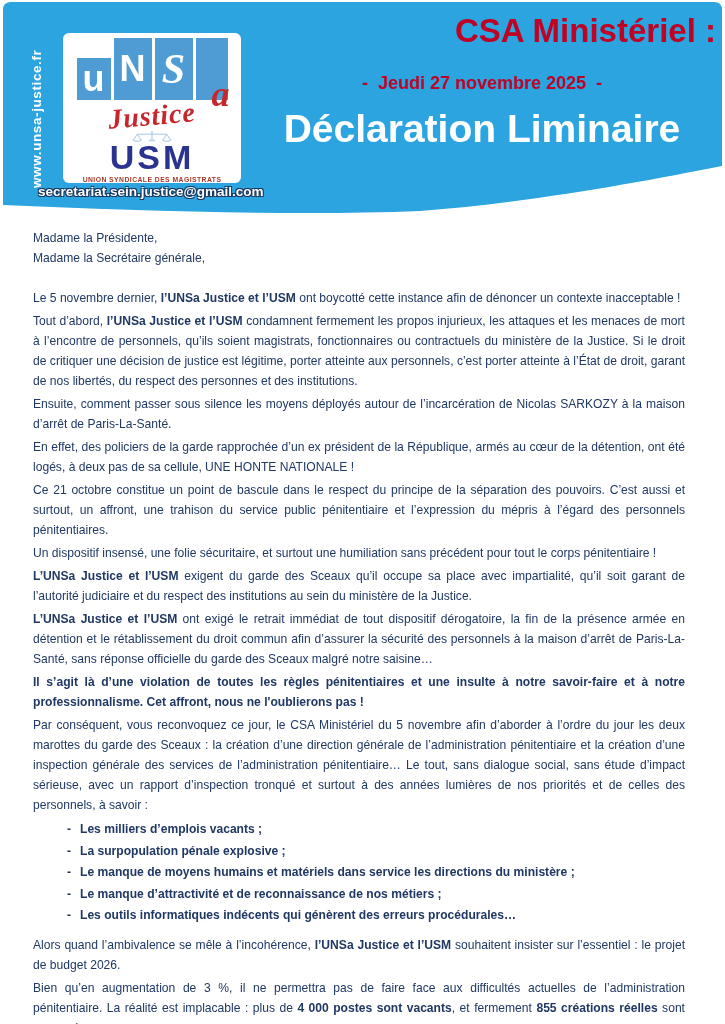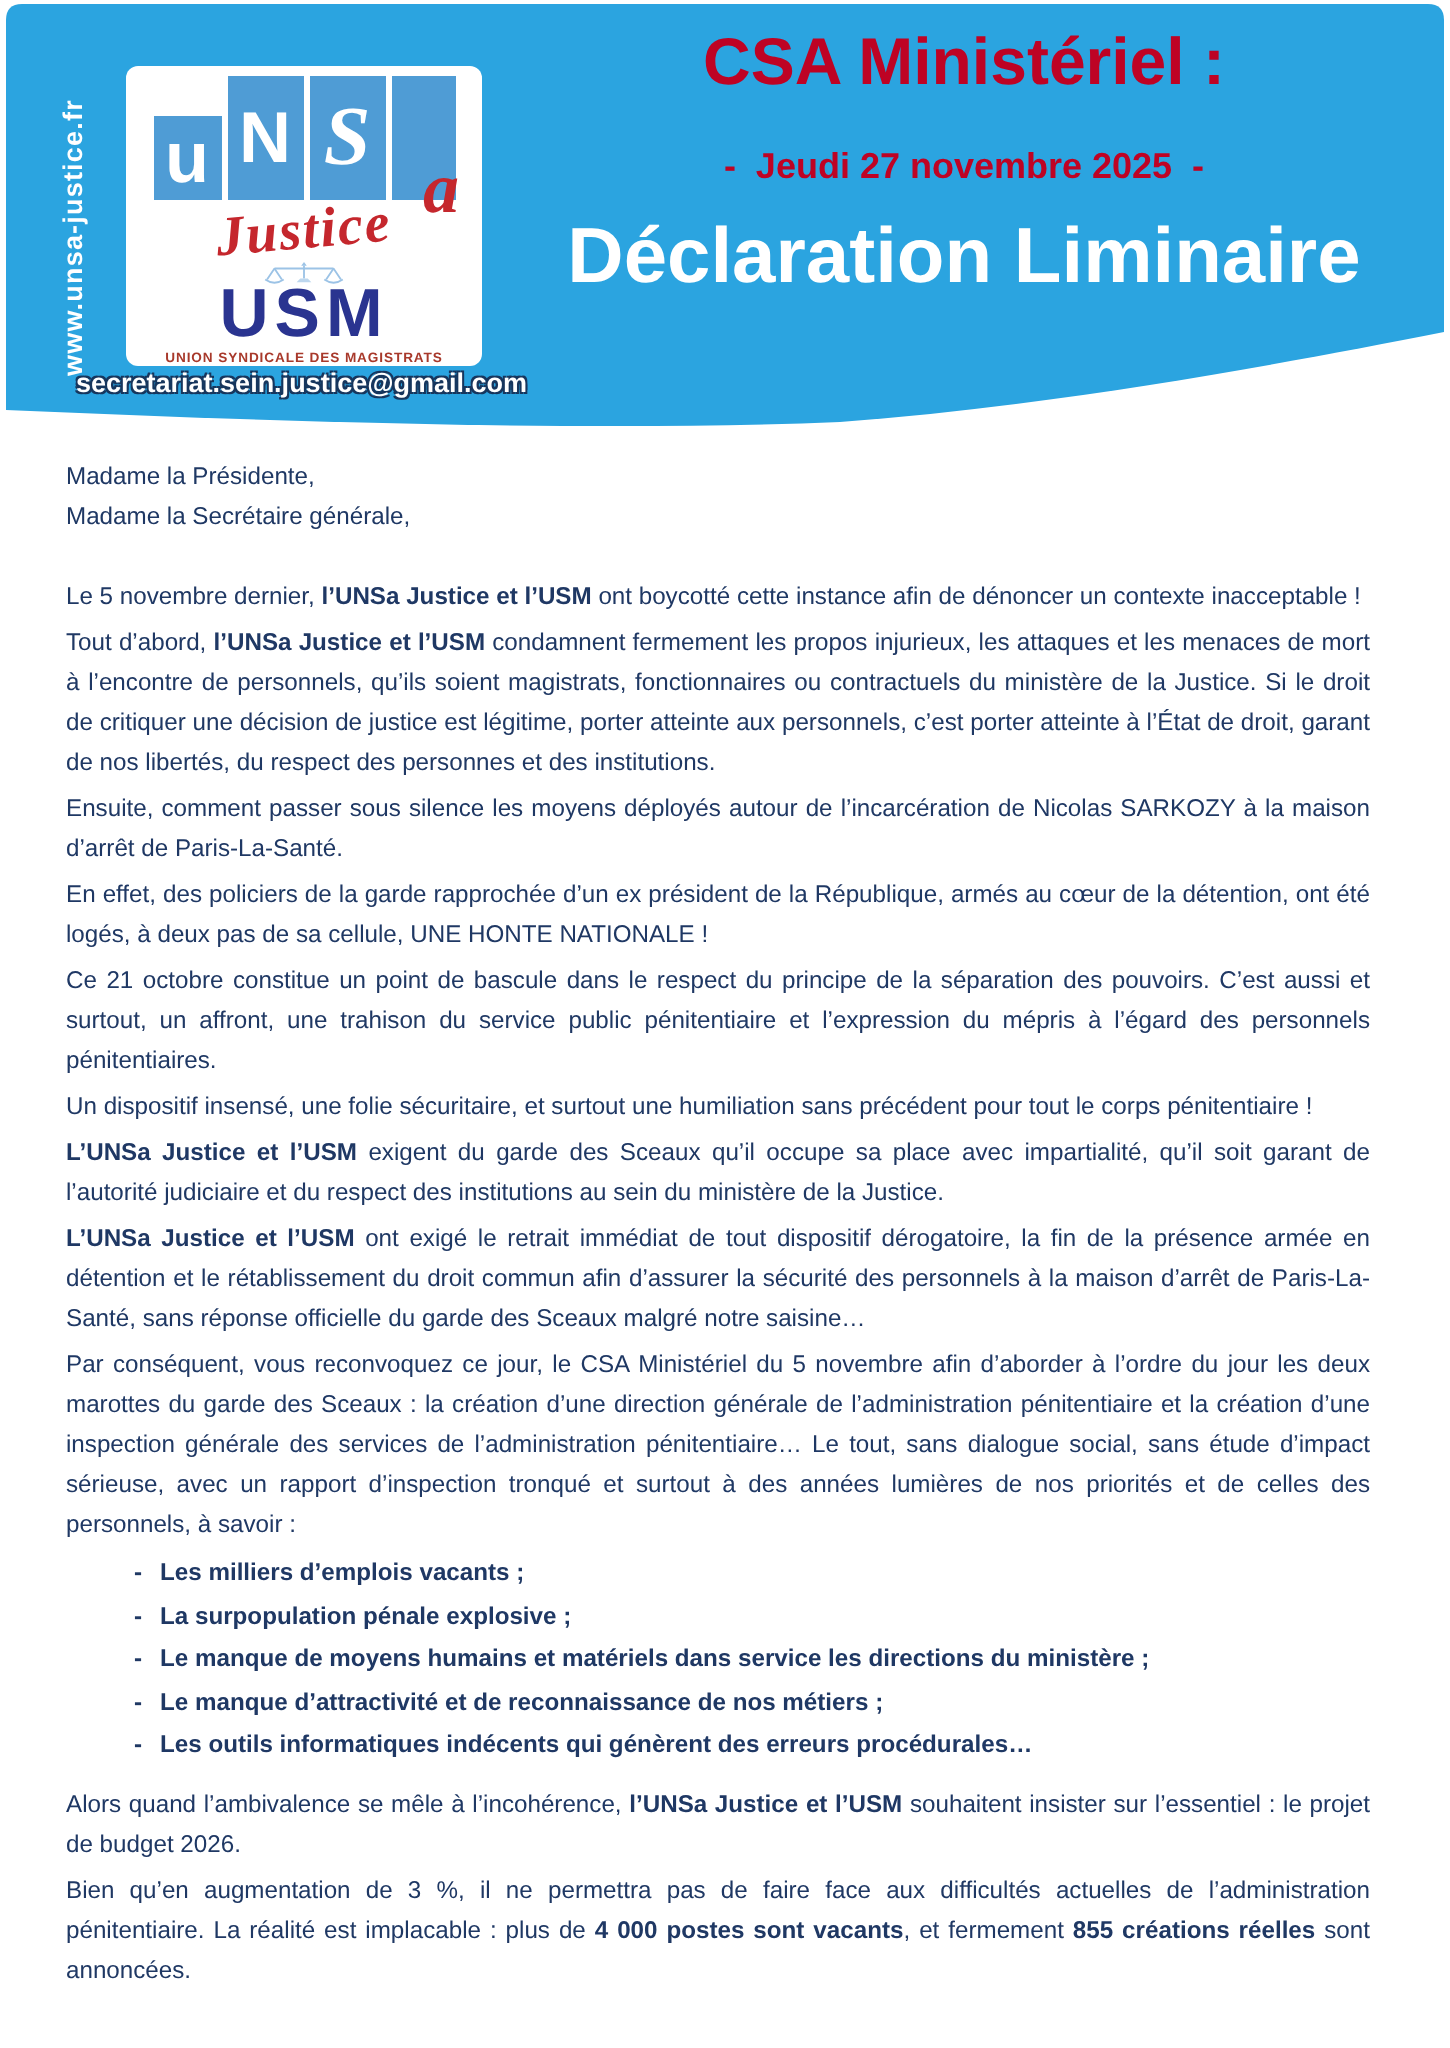--- a/index.html
+++ b/index.html
@@ -33,21 +33,21 @@
            transform:rotate(-5deg);letter-spacing:1px;}
   .scales{margin-top:1px;display:block;}
   .usm{color:#2A3490;font-weight:bold;font-size:34px;line-height:1;margin-top:-3px;letter-spacing:3px;}
   .usm-caption{color:#A8392B;font-weight:bold;font-size:6.8px;letter-spacing:.45px;
                margin-top:2px;text-transform:uppercase;white-space:nowrap;}
   .email{position:absolute;left:38px;top:184px;width:212px;text-align:center;
          color:#ffffff;font-weight:bold;font-size:13.5px;
          text-shadow:1px 1px 0 #17365D,-1px 1px 0 #17365D,1px -1px 0 #17365D,-1px -1px 0 #17365D;}
 
   .titles{position:absolute;left:248px;top:13px;width:468px;text-align:center;}
-  .title-main{margin:0;color:#BE0324;font-weight:bold;font-size:33px;line-height:1.1;}
+  .title-main{margin:0;color:#BE0324;font-weight:bold;font-size:33px;line-height:1.1;text-align:right;}
   .title-date{color:#BE0324;font-weight:bold;font-size:18px;margin-top:24px;white-space:pre;}
   .title-sub{margin:15px 0 0;color:#ffffff;font-weight:bold;font-size:39px;line-height:1.05;}
 
   
   .letter{position:absolute;top:216px;left:0;right:0;padding:12px 40px 0 33px;
           color:#1F3864;font-size:12.1px;line-height:20px;text-align:justify;}
   .sal-line{text-align:left;}
   .gap{height:20px;}
   p.para{margin:0 0 3px 0;}
   .bullets{margin:4px 0 10px 0;}
@@ -113,20 +113,21 @@
       <div class="sal-line">Madame la Secrétaire générale,</div>
       <div class="gap"></div>
       <p class="para"><span>Le 5 novembre dernier, </span><b>l’UNSa Justice et l’USM</b><span> ont boycotté cette instance afin de dénoncer un contexte inacceptable !</span></p>
       <p class="para"><span>Tout d’abord, </span><b>l’UNSa Justice et l’USM</b><span> condamnent fermement les propos injurieux, les attaques et les menaces de mort à l’encontre de personnels, qu’ils soient magistrats, fonctionnaires ou contractuels du ministère de la Justice. Si le droit de critiquer une décision de justice est légitime, porter atteinte aux personnels, c’est porter atteinte à l’État de droit, garant de nos libertés, du respect des personnes et des institutions.</span></p>
       <p class="para"><span>Ensuite, comment passer sous silence les moyens déployés autour de l’incarcération de Nicolas SARKOZY à la maison d’arrêt de Paris-La-Santé.</span></p>
       <p class="para"><span>En effet, des policiers de la garde rapprochée d’un ex président de la République, armés au cœur de la détention, ont été logés, à deux pas de sa cellule, UNE HONTE NATIONALE !</span></p>
       <p class="para"><span>Ce 21 octobre constitue un point de bascule dans le respect du principe de la séparation des pouvoirs. C’est aussi et surtout, un affront, une trahison du service public pénitentiaire et l’expression du mépris à l’égard des personnels pénitentiaires.</span></p>
       <p class="para"><span>Un dispositif insensé, une folie sécuritaire, et surtout une humiliation sans précédent pour tout le corps pénitentiaire !</span></p>
       <p class="para"><b>L’UNSa Justice et l’USM</b><span> exigent du garde des Sceaux qu’il occupe sa place avec impartialité, qu’il soit garant de l’autorité judiciaire et du respect des institutions au sein du ministère de la Justice.</span></p>
       <p class="para"><b>L’UNSa Justice et l’USM</b><span> ont exigé le retrait immédiat de tout dispositif dérogatoire, la fin de la présence armée en détention et le rétablissement du droit commun afin d’assurer la sécurité des personnels à la maison d’arrêt de Paris-La-Santé, sans réponse officielle du garde des Sceaux malgré notre saisine…</span></p>
+      <p class="para"><b>Il s’agit là d’une violation de toutes les règles pénitentiaires et une insulte à notre savoir-faire et à notre professionnalisme. Cet affront, nous ne l'oublierons pas !</b></p>
       <p class="para"><span>Par conséquent, vous reconvoquez ce jour, le CSA Ministériel du 5 novembre afin d’aborder à l’ordre du jour les deux marottes du garde des Sceaux : la création d’une direction générale de l’administration pénitentiaire et la création d’une inspection générale des services de l’administration pénitentiaire… Le tout, sans dialogue social, sans étude d’impact sérieuse, avec un rapport d’inspection tronqué et surtout à des années lumières de nos priorités et de celles des personnels, à savoir :</span></p>
       <div class="bullets">
         <div class="bullet">
           <span class="dash">-</span>
           <span>Les milliers d’emplois vacants ;</span>
         </div>
         <div class="bullet">
           <span class="dash">-</span>
           <span>La surpopulation pénale explosive ;</span>
         </div>

